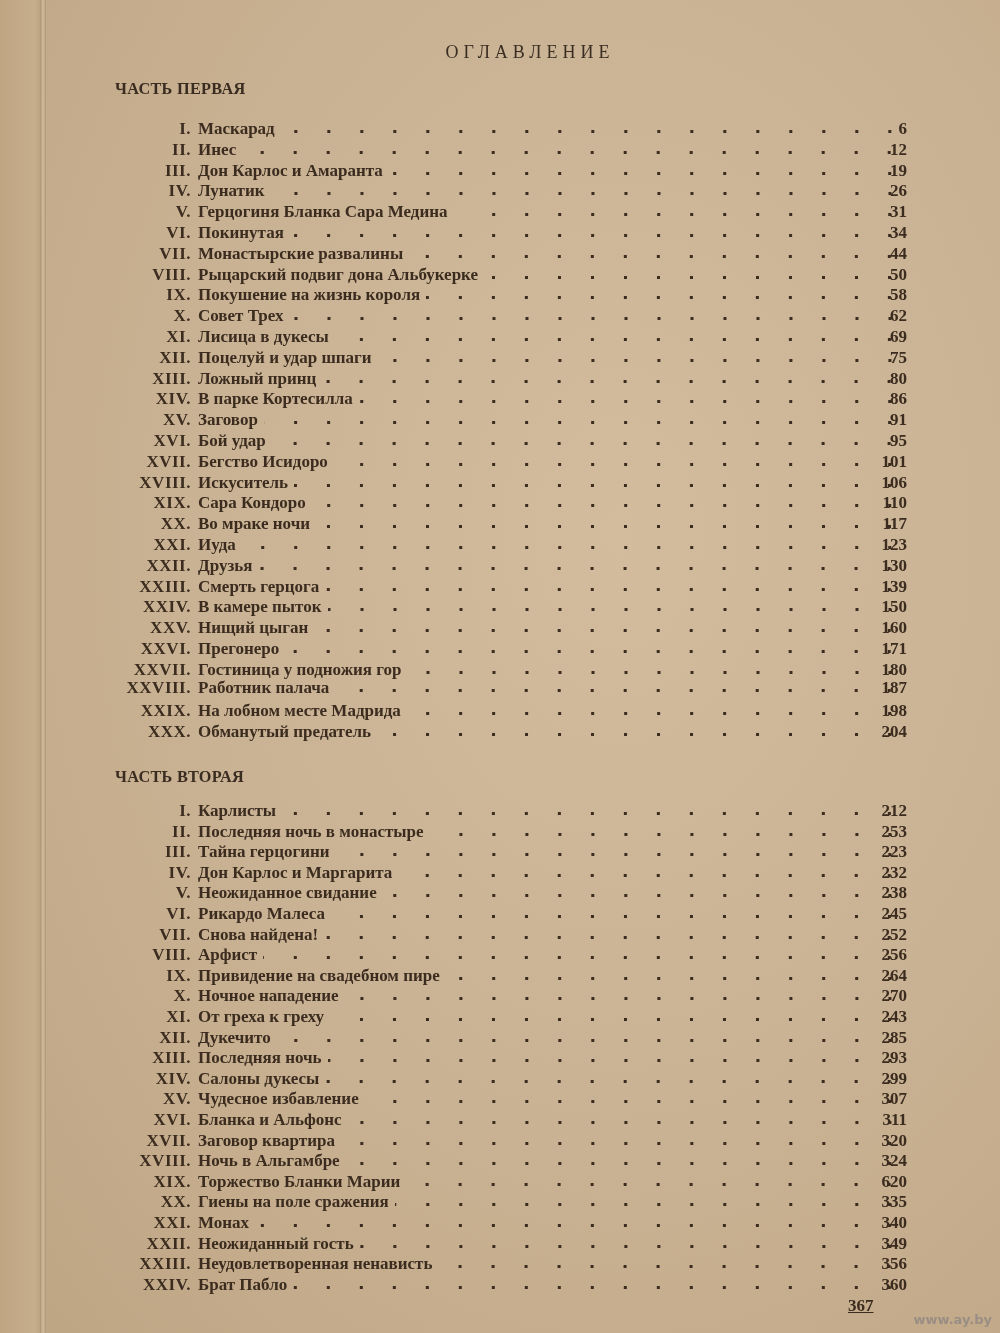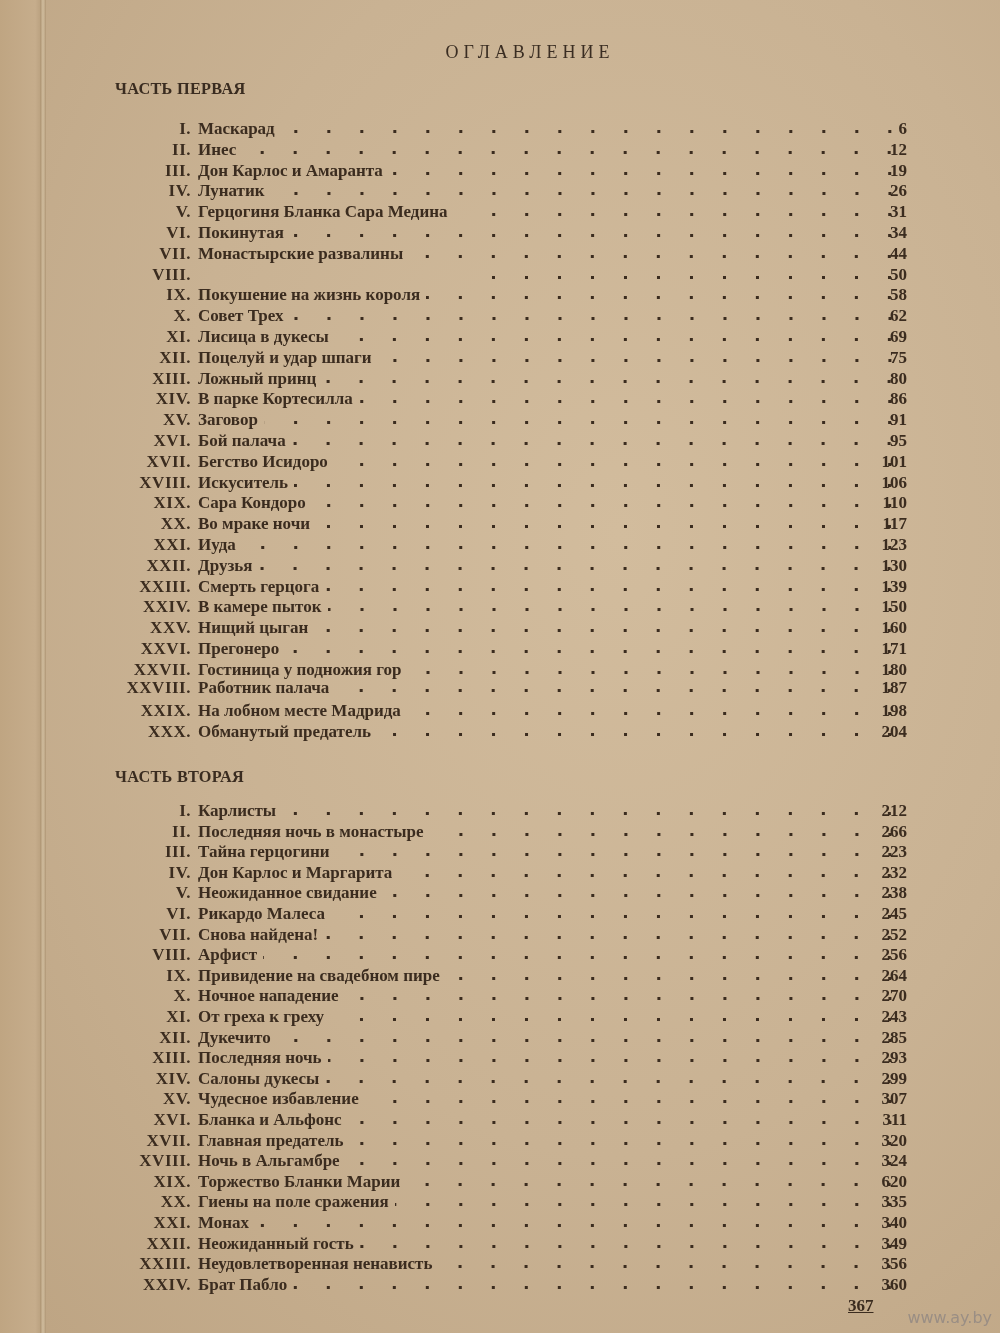--- a/index.html
+++ b/index.html
@@ -46,22 +46,23 @@
       background-size: 33px 21px; background-position: right 0 top 2px;
       background-repeat: repeat-x;
     }
     .entry .page-num {
       position: absolute; right: 93px; top: 0; text-align: right; font-size: 17px;
     }
     .folio {
       position: absolute; left: 848px; top: 1296px; font-size: 17px; font-weight: bold; color: #3b2c1f; text-decoration: underline;
     }
     .watermark {
-      position: absolute; right: 8px; bottom: 6px; font-size: 16px; color: #9a8e84;
+      position: absolute; right: 8px; bottom: 6px; font-size: 13px; color: #9a8e84;
       font-family: "DejaVu Sans", sans-serif;
+      font-weight: bold;
     }
   </style>
 </head>
 <body>
 
 <div class="page-left"></div>
 <div class="spine"></div>
 <div class="page"></div>
 
 <div class="toc-title">ОГЛАВЛЕНИЕ</div>
@@ -106,20 +107,21 @@
     </div>
     <div class="entry" style="top: 124.8px;">
       <div class="dots" style="left: 409.188px;"></div>
       <span class="num">VII.</span>
       <span class="title">Монастырские развалины</span>
       <span class="page-num">44</span>
     </div>
     <div class="entry" style="top: 145.6px;">
       <div class="dots" style="left: 484.031px;"></div>
       <span class="num">VIII.</span>
+      <span class="title">Рыцарский подвиг дона Альбукерке</span>
       <span class="page-num">50</span>
     </div>
     <div class="entry" style="top: 166.4px;">
       <div class="dots" style="left: 426.141px;"></div>
       <span class="num">IX.</span>
       <span class="title">Покушение на жизнь короля</span>
       <span class="page-num">58</span>
     </div>
     <div class="entry" style="top: 187.2px;">
       <div class="dots" style="left: 289.531px;"></div>
@@ -153,21 +155,21 @@
     </div>
     <div class="entry" style="top: 291.2px;">
       <div class="dots" style="left: 263.875px;"></div>
       <span class="num">XV.</span>
       <span class="title">Заговор</span>
       <span class="page-num">91</span>
     </div>
     <div class="entry" style="top: 312px;">
       <div class="dots" style="left: 286.391px;"></div>
       <span class="num">XVI.</span>
-      <span class="title">Бой палача</span>
+      <span class="title">Бой удар</span>
       <span class="page-num">95</span>
     </div>
     <div class="entry" style="top: 332.8px;">
       <div class="dots" style="left: 333.844px;"></div>
       <span class="num">XVII.</span>
       <span class="title">Бегство Исидоро</span>
       <span class="page-num">101</span>
     </div>
     <div class="entry" style="top: 353.6px;">
       <div class="dots" style="left: 294.078px;"></div>
@@ -254,21 +256,21 @@
     <div class="entry" style="top: 0px;">
       <div class="dots" style="left: 282.141px;"></div>
       <span class="num">I.</span>
       <span class="title">Карлисты</span>
       <span class="page-num">212</span>
     </div>
     <div class="entry" style="top: 20.6px;">
       <div class="dots" style="left: 429.609px;"></div>
       <span class="num">II.</span>
       <span class="title">Последняя ночь в монастыре</span>
-      <span class="page-num">266</span>
+      <span class="page-num">253</span>
     </div>
     <div class="entry" style="top: 41.2px;">
       <div class="dots" style="left: 335.656px;"></div>
       <span class="num">III.</span>
       <span class="title">Тайна герцогини</span>
       <span class="page-num">223</span>
     </div>
     <div class="entry" style="top: 61.8px;">
       <div class="dots" style="left: 398.281px;"></div>
       <span class="num">IV.</span>
@@ -343,21 +345,21 @@
     </div>
     <div class="entry" style="top: 309px;">
       <div class="dots" style="left: 347.594px;"></div>
       <span class="num">XVI.</span>
       <span class="title">Бланка и Альфонс</span>
       <span class="page-num">311</span>
     </div>
     <div class="entry" style="top: 329.6px;">
       <div class="dots" style="left: 344.672px;"></div>
       <span class="num">XVII.</span>
-      <span class="title">Главная предатель</span>
+      <span class="title">Заговор квартира</span>
       <span class="page-num">320</span>
     </div>
     <div class="entry" style="top: 350.2px;">
       <div class="dots" style="left: 345.656px;"></div>
       <span class="num">XVIII.</span>
       <span class="title">Ночь в Альгамбре</span>
       <span class="page-num">324</span>
     </div>
     <div class="entry" style="top: 370.8px;">
       <div class="dots" style="left: 406.375px;"></div>

